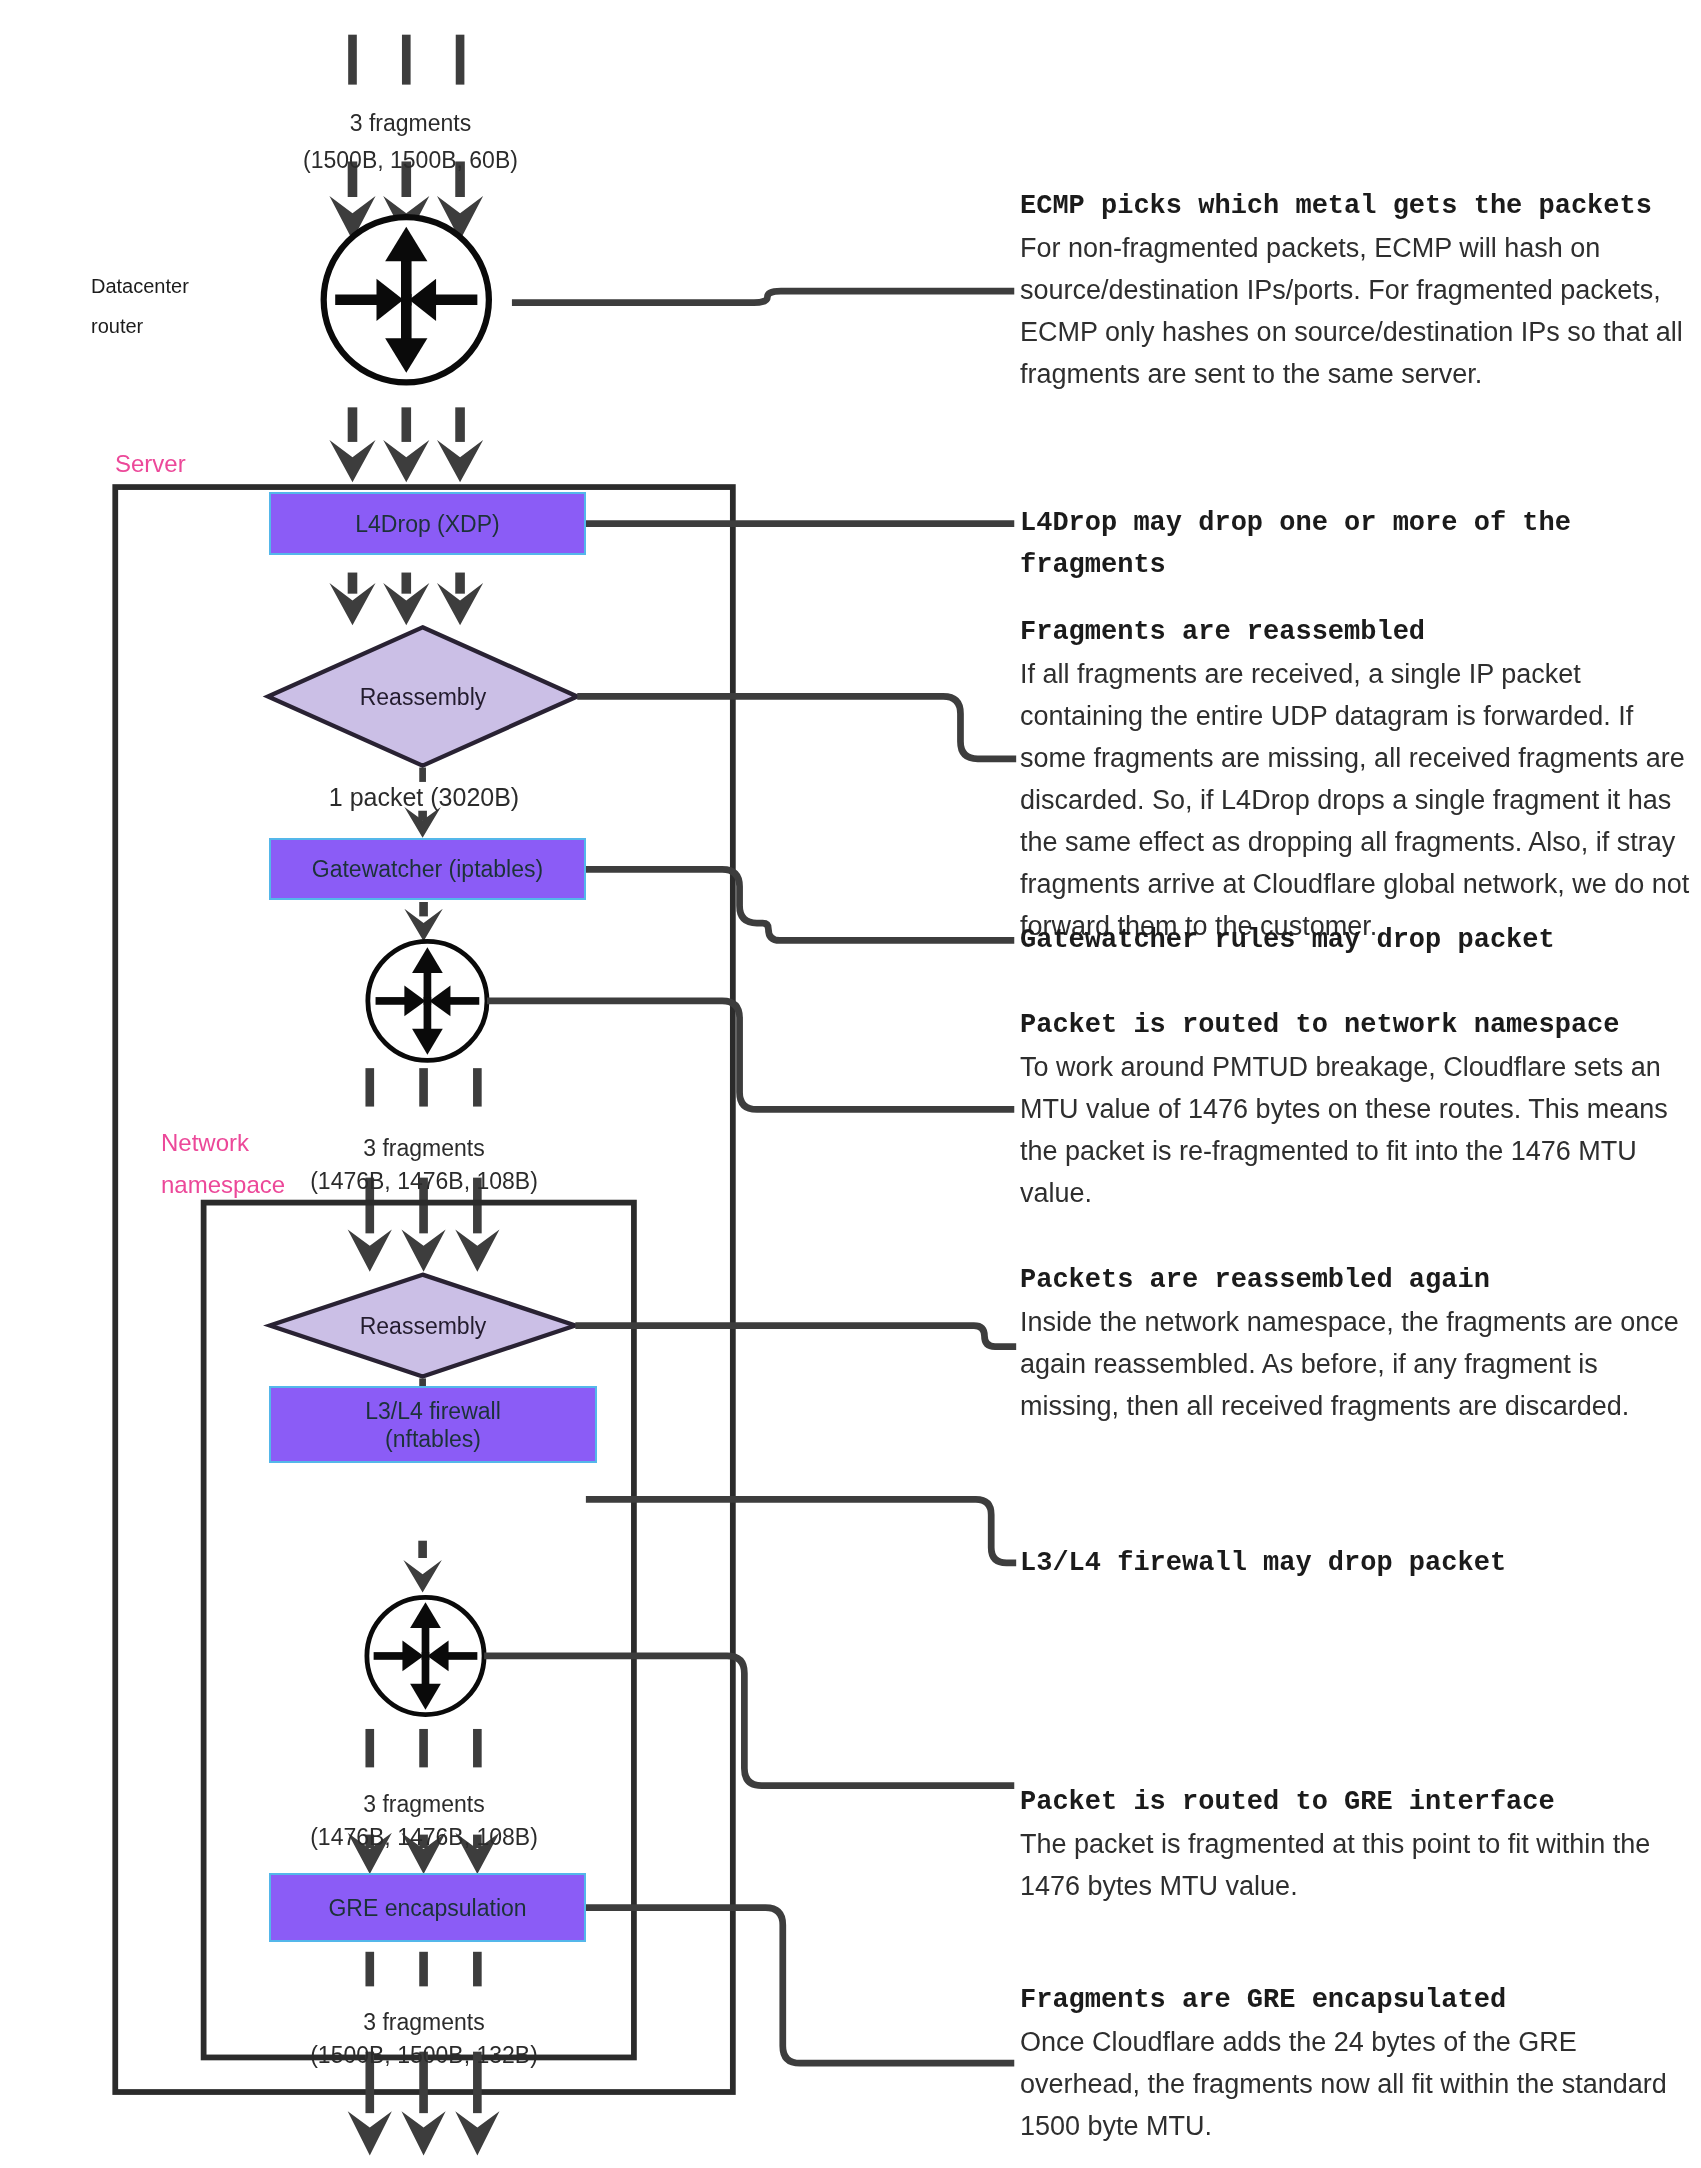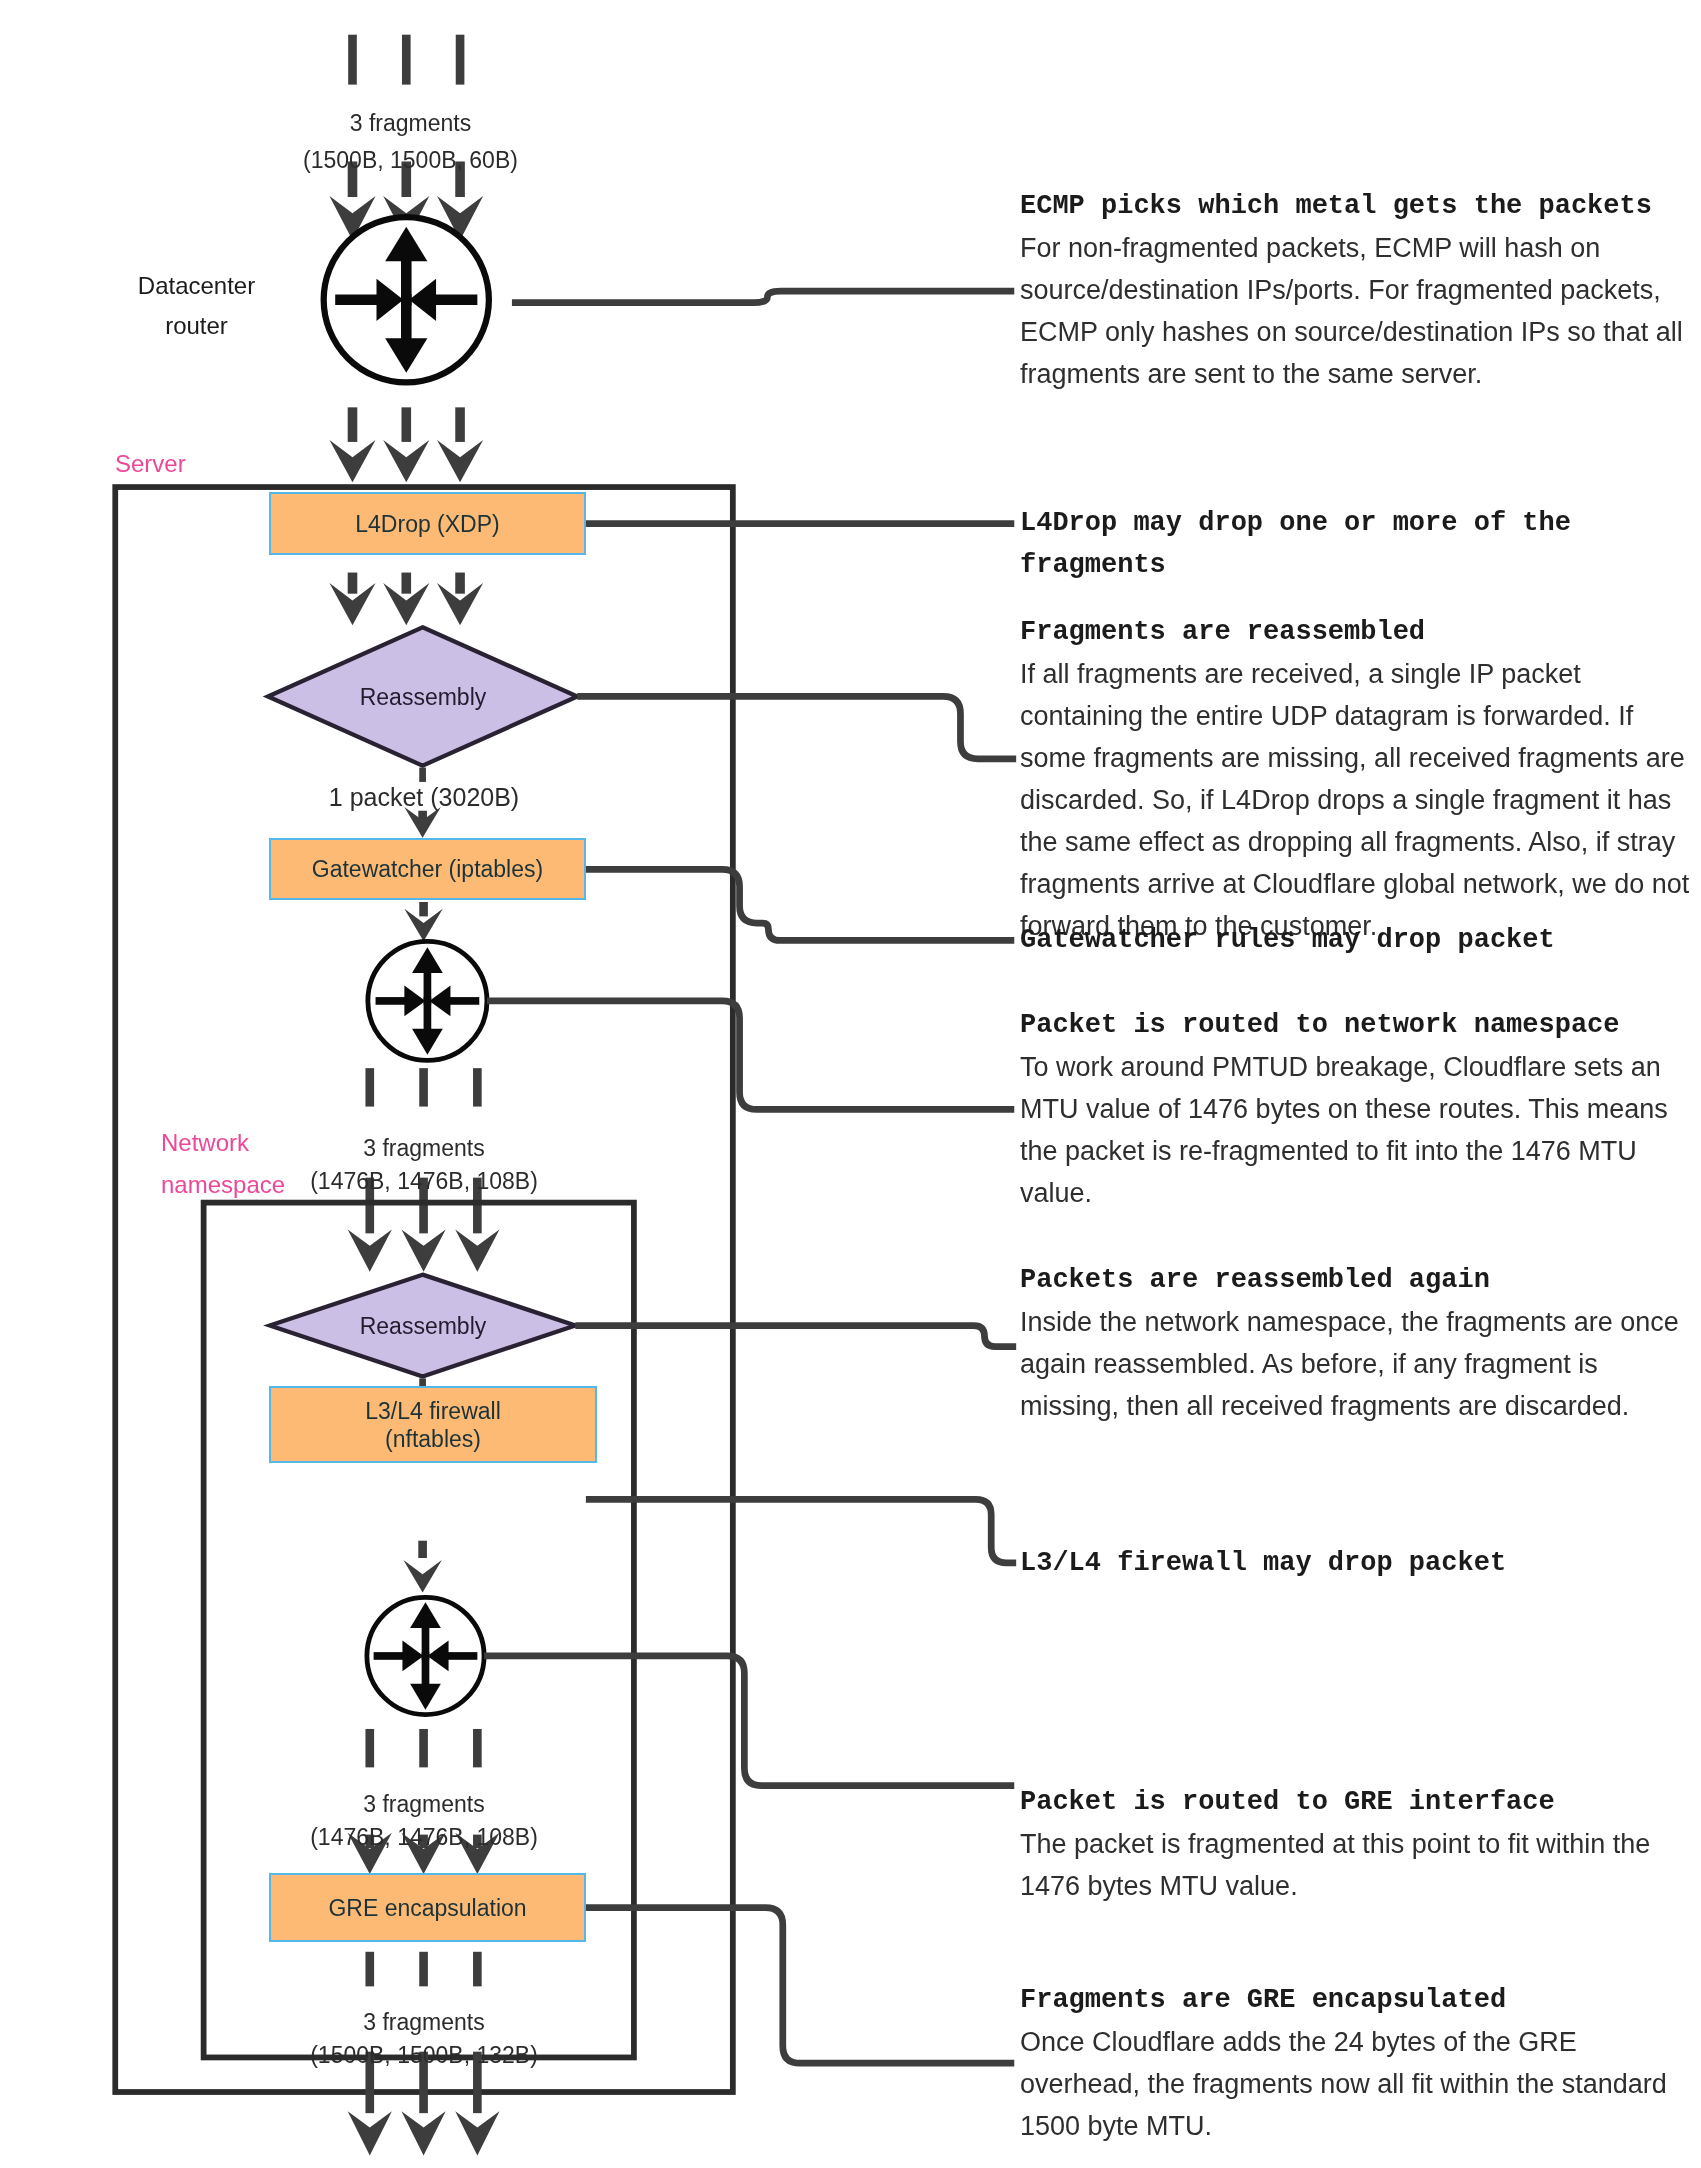--- a/index.html
+++ b/index.html
@@ -7,23 +7,23 @@
     position:relative; width:1701px; height:2168px; background:#ffffff;
     font-family:"Liberation Sans","DejaVu Sans",sans-serif; color:#2b2b2b;
     overflow:hidden;
   }
   svg.layer { position:absolute; left:0; top:0; }
   .abs { position:absolute; }
   .lbl { text-align:center; white-space:pre-line; color:#2b2b2b; }
   .lbl.small { font-size:23px; line-height:33px;margin-top:20px; }
   .lbl.packet { font-size:25px; line-height:29px; }
   .side-label { font-size:24px; line-height:42px; color:#ec4899; white-space:pre-line; }
-  .dc-label { font-size:24px; line-height:40px; color:#1c1c1c; text-align:center; white-space:pre-line; }
+  .dc-label { font-size:20px; line-height:40px; color:#1c1c1c; text-align:left; white-space:pre-line; }
   .node {
-    position:absolute; background:#fdba74; border:2.9px solid #54b7ea; box-sizing:border-box;
+    position:absolute; background:#8b5cf6; border:2.9px solid #54b7ea; box-sizing:border-box;
     display:flex; align-items:center; justify-content:center; text-align:center;
     color:#1c3238; font-size:23px; line-height:28px; white-space:pre-line;
   }
   .diamond-label { font-size:23px; color:#231c2e; text-align:center; }
   .ann { position:absolute; left:1020px; width:672px; font-size:27px; line-height:42px; color:#2e2e2e; }
   .ann .head { font-weight:bold; color:#1b1b1b;font-family:Liberation Mono, monospace; }
   .ctr { transform:translate(-50%,-50%); }
 </style>
 </head>
 <body>

